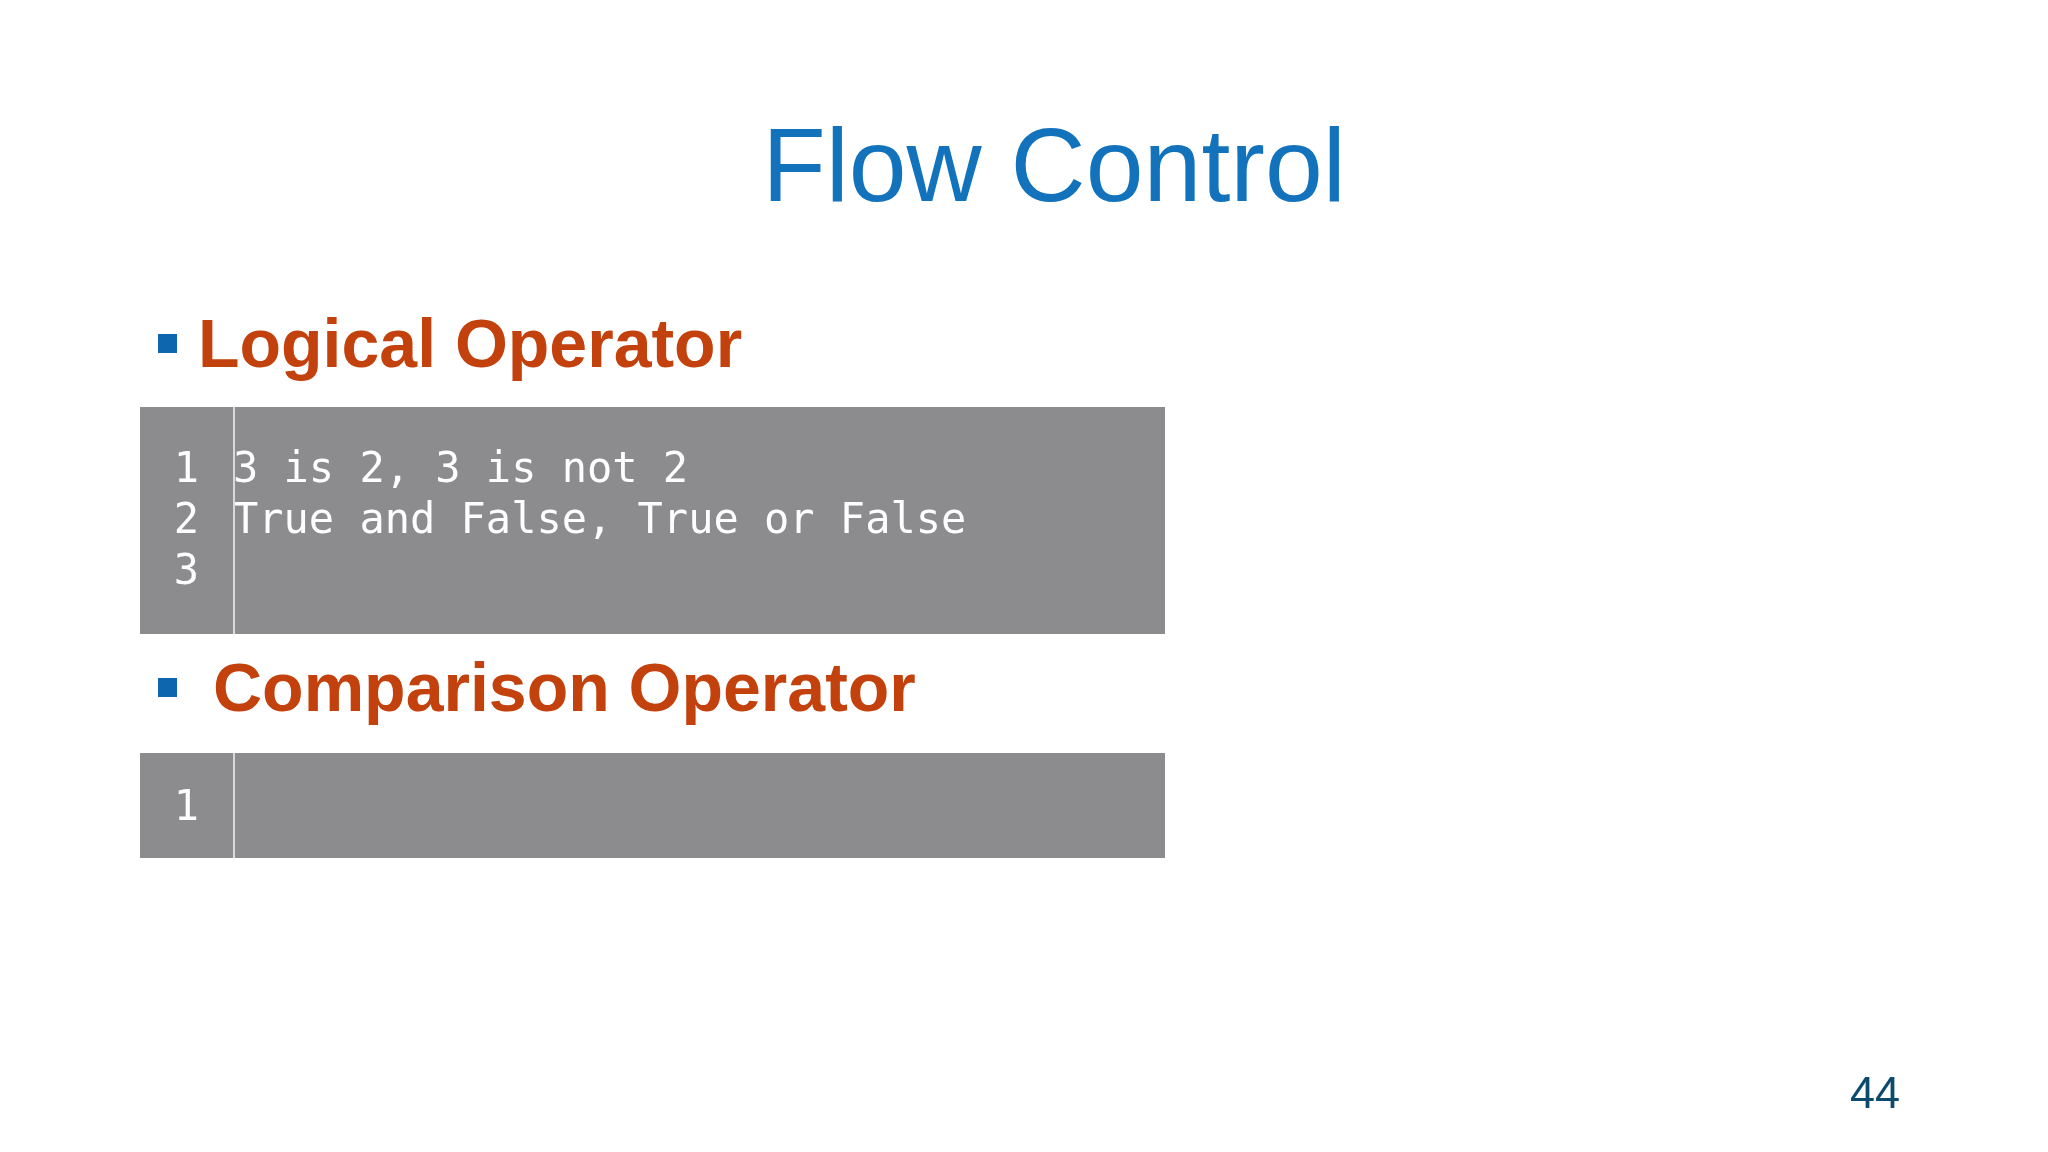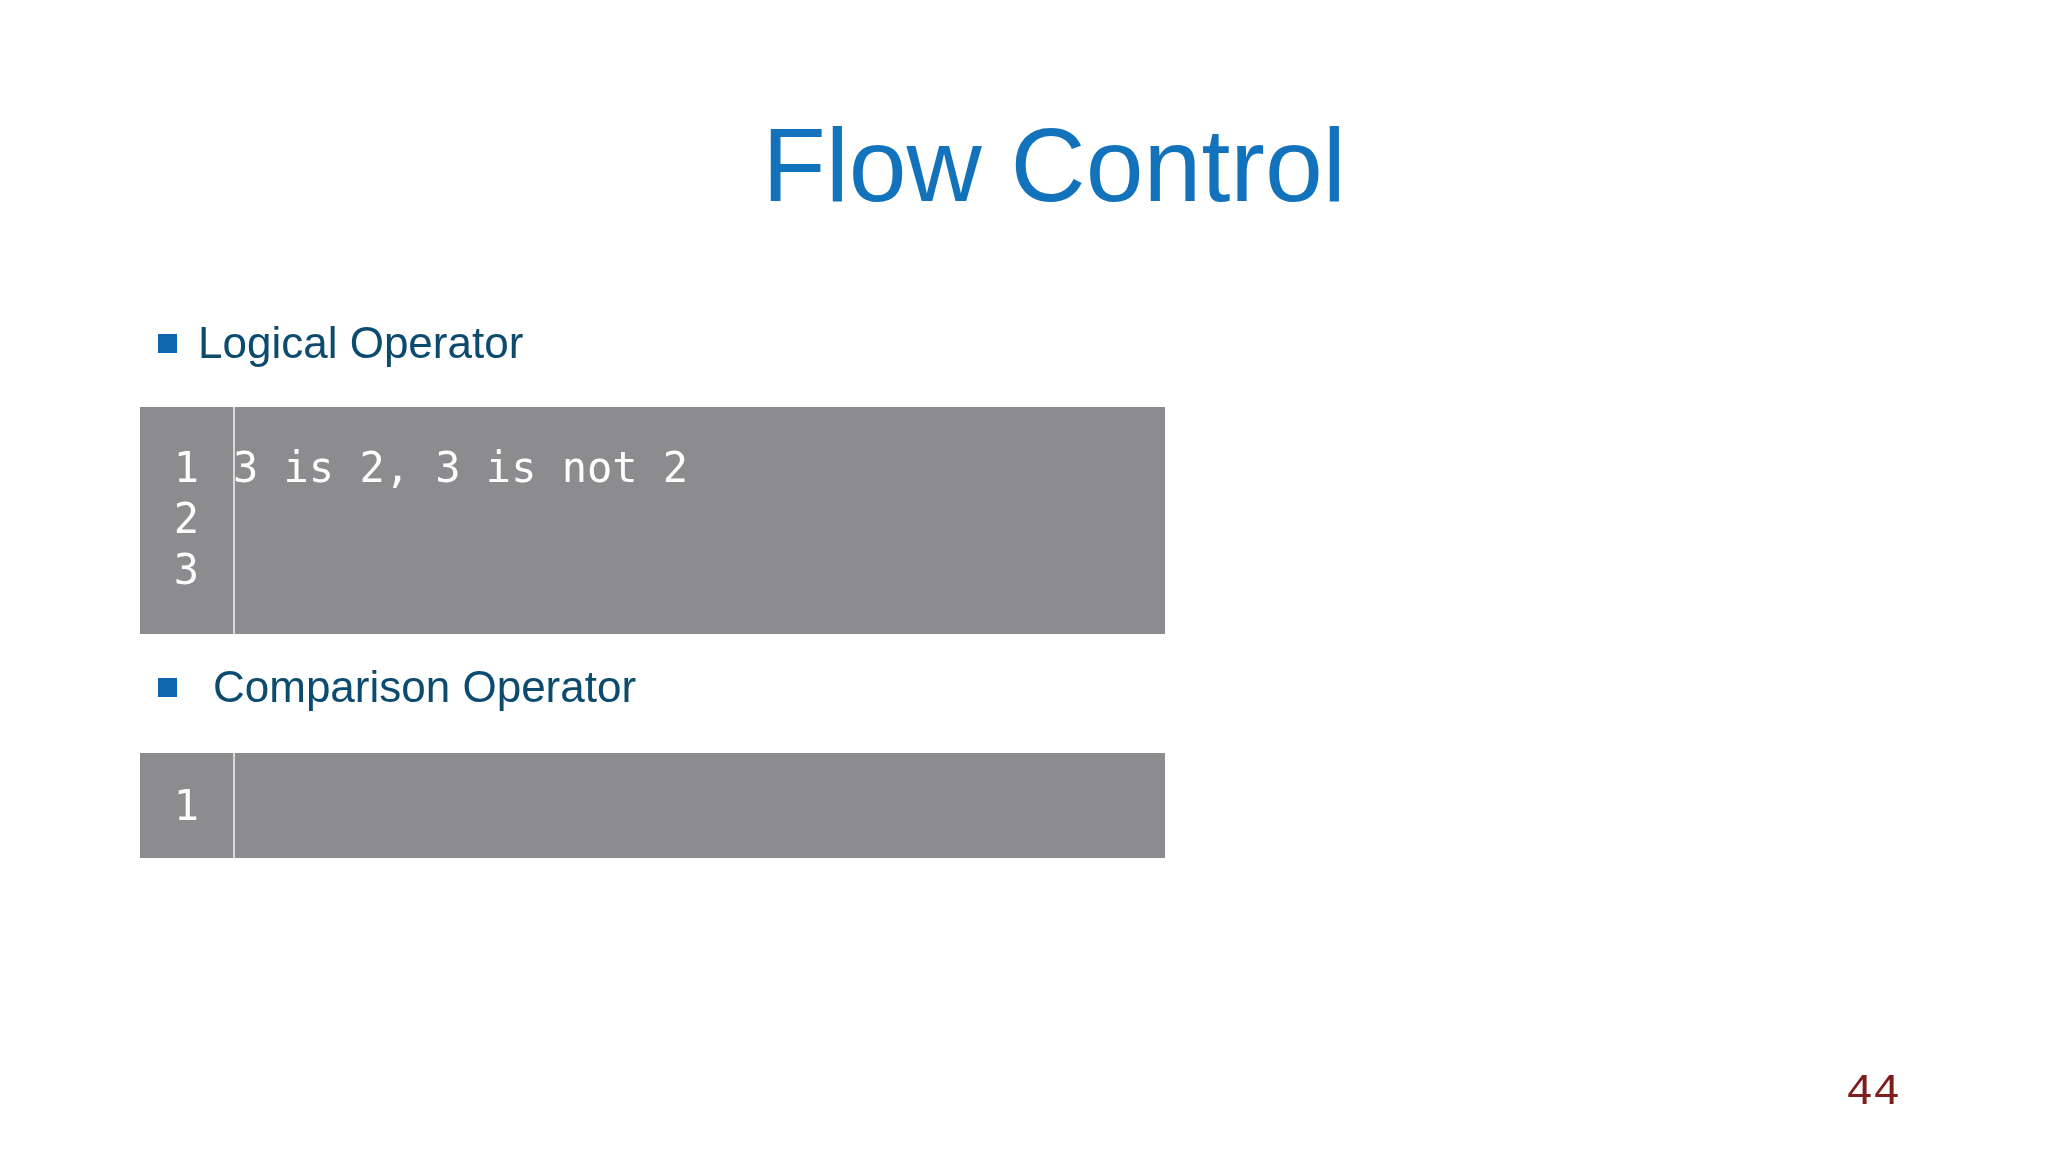--- a/index.html
+++ b/index.html
@@ -43,23 +43,23 @@
   }
   .bullet-row.row-1 { top: 300px; }
   .bullet-row.row-2 { top: 644px; gap: 36px; }
   .bullet-square {
     width: 19px;
     height: 19px;
     background: #0e66af;
     flex: none;
   }
   .bullet-label {
-    font-size: 44px;
-    font-weight: 400;
-    color: #0c4a6e;
+    font-size: 68px;
+    font-weight: 700;
+    color: #c2410c;
     white-space: nowrap;
     line-height: 1;
   }
 
   
   .code-block {
     position: absolute;
     left: 140px;
     width: 1025px;
     background: #8c8c8e;
@@ -100,23 +100,22 @@
   .line-code {
     padding-left: 0;
   }
 
   
   .page-number {
     position: absolute;
     right: 148px;
     top: 1070px;
     font-size: 45px;
-    color: #7f1d1d;
+    color: #0c4a6e;
     line-height: 1;
-    font-family: Liberation Mono, monospace;
   }
 </style>
 </head>
 <body>
 
 <div class="slide">
 
   <h1 class="slide-title">Flow Control</h1>
 
   <div class="bullet-row row-1">
@@ -124,20 +123,21 @@
     <span class="bullet-label">Logical Operator</span>
   </div>
 
   <div class="code-block block-1">
     <div class="code-line">
       <span class="line-number">1</span>
       <span class="line-code">3 is 2, 3 is not 2</span>
     </div>
     <div class="code-line">
       <span class="line-number">2</span>
+      <span class="line-code">True and False, True or False</span>
     </div>
     <div class="code-line">
       <span class="line-number">3</span>
     </div>
   </div>
 
   <div class="bullet-row row-2">
     <span class="bullet-square"></span>
     <span class="bullet-label">Comparison Operator</span>
   </div>

